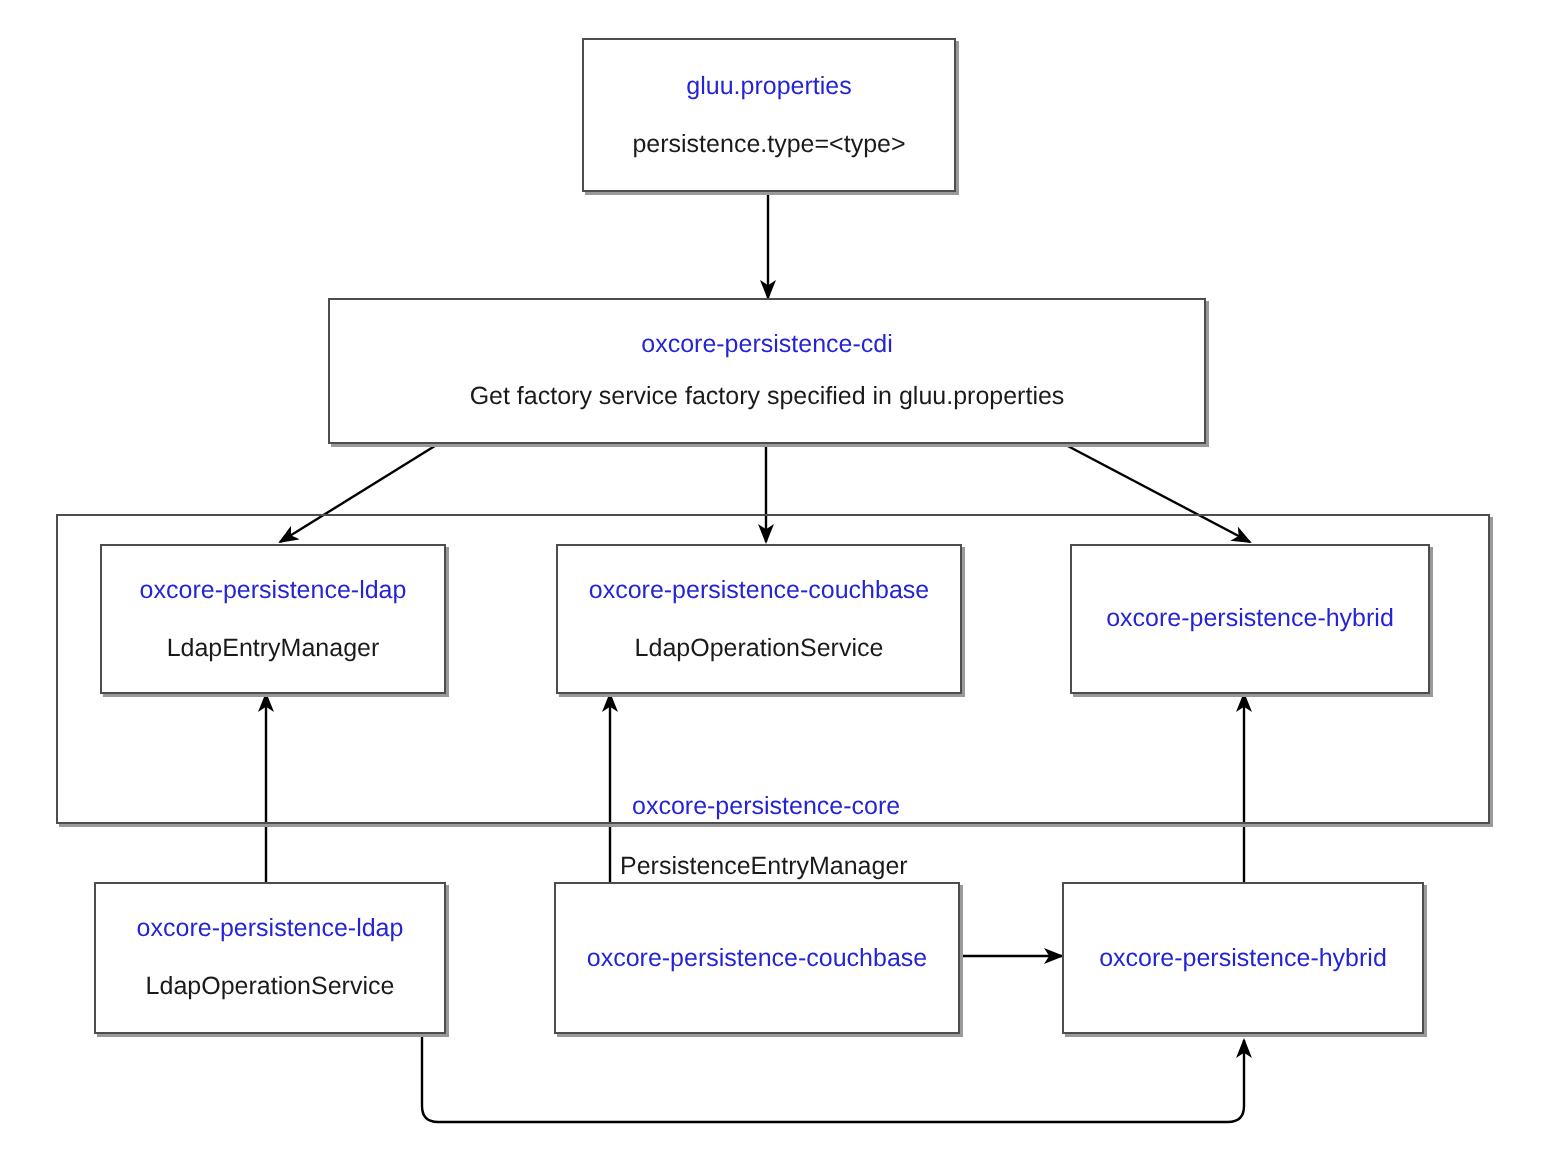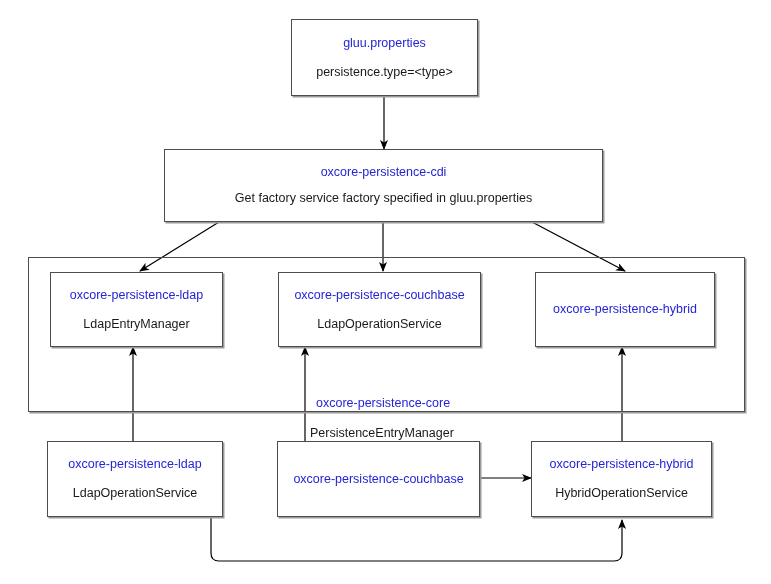--- a/index.html
+++ b/index.html
@@ -142,16 +142,15 @@
     <div class="node-title">oxcore-persistence-ldap</div>
     <div class="node-body">LdapOperationService</div>
   </div>
 
   <div class="node" style="left:277px; top:441px; width:203px; height:76px;">
     <div class="node-title">oxcore-persistence-couchbase</div>
   </div>
 
   <div class="node" style="left:531px; top:441px; width:181px; height:76px;">
     <div class="node-title">oxcore-persistence-hybrid</div>
-    <div class="node-body">HybridOperationService</div>
   </div>
 
 </div>
 
 </body></html>

